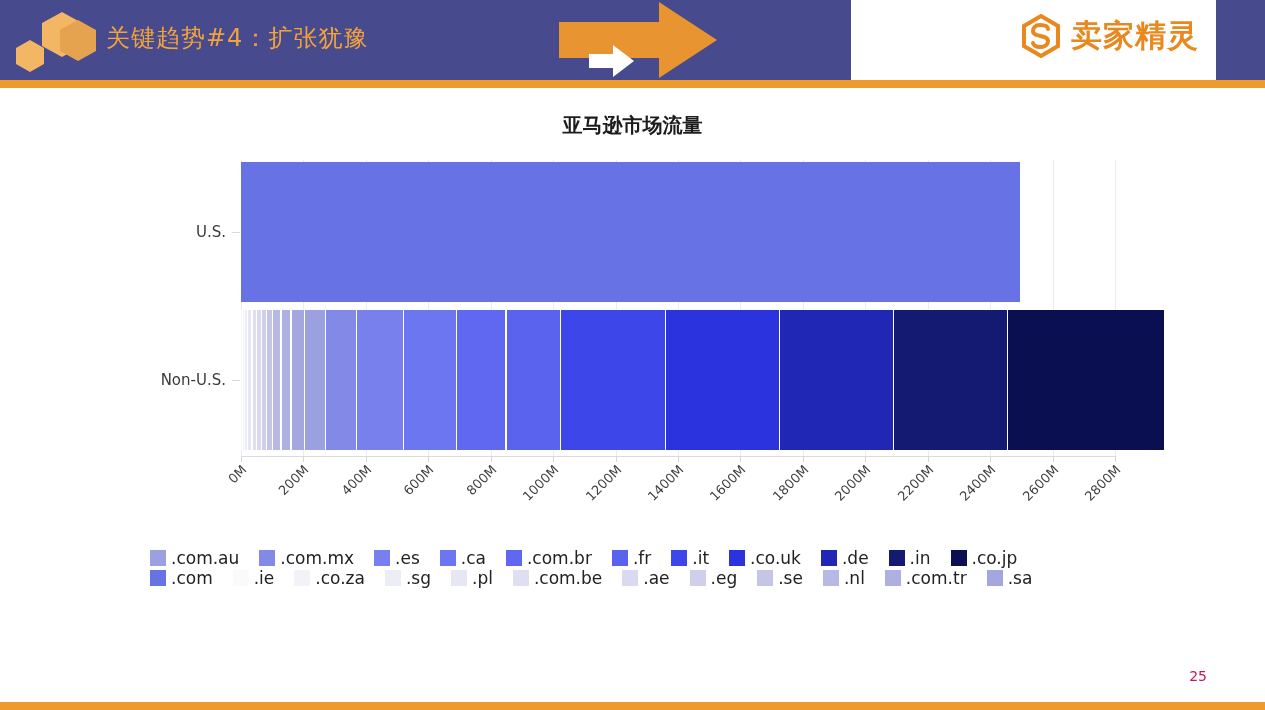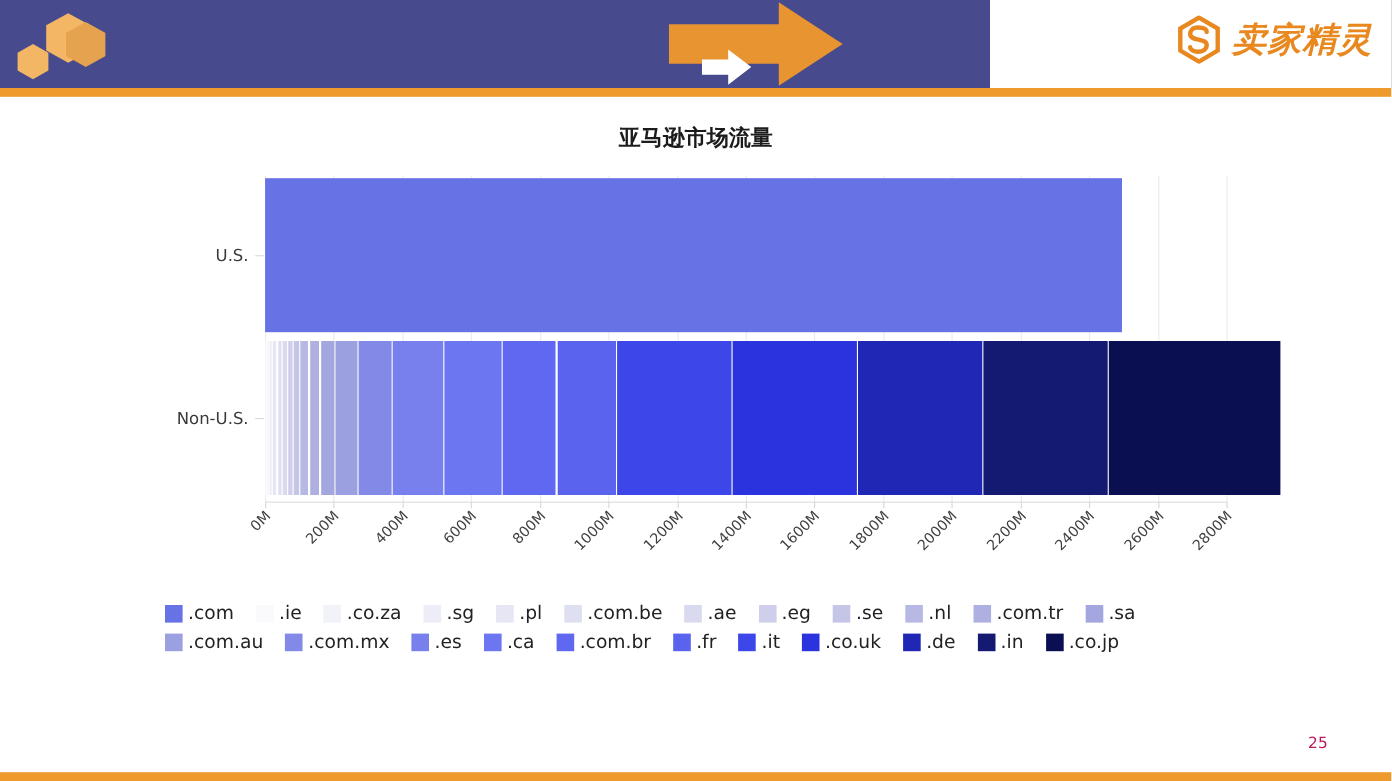--- a/index.html
+++ b/index.html
@@ -22,21 +22,21 @@
   }
   .logo-hexes { position:absolute; left:14px; top:10px; width:82px; height:64px; }
 
   .header-title {
     position:absolute; left:106px; top:22px;
     color:#F2A33C; font-size:24px; letter-spacing:1px;
     font-family:"DejaVu Sans","Liberation Sans",sans-serif; font-weight:400;
     white-space:nowrap;
   }
 
-  .brand-block { position:absolute; right:0; top:0; width:365px; height:80px;font-style:italic; }
+  .brand-block { position:absolute; right:0; top:0; width:414px; height:80px; }
   .brand-white { position:absolute; left:0; top:0; width:365px; height:80px; background:#ffffff; }
   .arrow-orange { position:absolute; left:-292px; top:0; }
   .arrow-white  { position:absolute; left:-262px; top:44px; }
   .brand-logo { position:absolute; left:170px; top:14px; display:flex; align-items:center; gap:10px; }
   .brand-text {
     font-family:"DejaVu Sans","Liberation Sans",sans-serif;
     font-size:31px; font-weight:700; color:#E8881E; letter-spacing:1px;
   }
 
   
@@ -110,20 +110,21 @@
 <div id="slide">
 
   <div class="header">
     <div class="logo-hexes">
       <svg width="82" height="64" viewBox="0 0 82 64">
         <polygon points="48,2 68,13 68,36 48,47 28,36 28,13" fill="#F3B665"></polygon>
         <polygon points="64,10 82,20 82,41 64,51 46,41 46,20" fill="#E5A24F"></polygon>
         <polygon points="16,30 30,38 30,54 16,62 2,54 2,38" fill="#F3B665"></polygon>
       </svg>
     </div>
+    <div class="header-title">关键趋势#4：扩张犹豫</div>
   </div>
   <div class="header-accent"></div>
 
   <div class="brand-block">
     <div class="brand-white"></div>
     <div class="arrow-orange">
       <svg width="160" height="80" viewBox="0 0 160 80">
         <path d="M0,22 L100,22 L100,2 L158,40 L100,78 L100,58 L0,58 Z" fill="#E89430"></path>
       </svg>
     </div>
@@ -221,20 +222,66 @@
       <div class="ticklabel" style="left: 1113px;">2800M</div>
     </div>
   <div id="ylabels">
       <div class="ylabel" style="left: 76px; top: 223px;">U.S.</div>
       <div class="ytick" style="left: 232px; top: 232px;"></div>
       <div class="ylabel" style="left: 76px; top: 371px; text-align: right;">Non-U.S.</div>
       <div class="ytick" style="left: 232px; top: 380px;"></div>
     </div>
 
   <div class="legend">
+    <div class="legend-row r2" id="legend-row-2">
+        <div class="legend-item">
+          <span class="swatch" style="background: rgb(155, 160, 224);"></span>
+          <span class="legend-label">.com.au</span>
+        </div>
+        <div class="legend-item">
+          <span class="swatch" style="background: rgb(130, 137, 230);"></span>
+          <span class="legend-label">.com.mx</span>
+        </div>
+        <div class="legend-item">
+          <span class="swatch" style="background: rgb(119, 128, 236);"></span>
+          <span class="legend-label">.es</span>
+        </div>
+        <div class="legend-item">
+          <span class="swatch" style="background: rgb(107, 118, 240);"></span>
+          <span class="legend-label">.ca</span>
+        </div>
+        <div class="legend-item">
+          <span class="swatch" style="background: rgb(96, 104, 242);"></span>
+          <span class="legend-label">.com.br</span>
+        </div>
+        <div class="legend-item">
+          <span class="swatch" style="background: rgb(90, 99, 238);"></span>
+          <span class="legend-label">.fr</span>
+        </div>
+        <div class="legend-item">
+          <span class="swatch" style="background: rgb(61, 70, 232);"></span>
+          <span class="legend-label">.it</span>
+        </div>
+        <div class="legend-item">
+          <span class="swatch" style="background: rgb(42, 51, 221);"></span>
+          <span class="legend-label">.co.uk</span>
+        </div>
+        <div class="legend-item">
+          <span class="swatch" style="background: rgb(32, 39, 180);"></span>
+          <span class="legend-label">.de</span>
+        </div>
+        <div class="legend-item">
+          <span class="swatch" style="background: rgb(20, 26, 114);"></span>
+          <span class="legend-label">.in</span>
+        </div>
+        <div class="legend-item">
+          <span class="swatch" style="background: rgb(10, 15, 82);"></span>
+          <span class="legend-label">.co.jp</span>
+        </div>
+      </div>
     <div class="legend-row r1" id="legend-row-1">
         <div class="legend-item">
           <span class="swatch" style="background: rgb(103, 114, 229);"></span>
           <span class="legend-label">.com</span>
         </div>
         <div class="legend-item">
           <span class="swatch" style="background: rgb(250, 250, 253);"></span>
           <span class="legend-label">.ie</span>
         </div>
         <div class="legend-item">
@@ -271,64 +318,18 @@
         </div>
         <div class="legend-item">
           <span class="swatch" style="background: rgb(174, 176, 226);"></span>
           <span class="legend-label">.com.tr</span>
         </div>
         <div class="legend-item">
           <span class="swatch" style="background: rgb(163, 166, 223);"></span>
           <span class="legend-label">.sa</span>
         </div>
       </div>
-    <div class="legend-row r2" id="legend-row-2">
-        <div class="legend-item">
-          <span class="swatch" style="background: rgb(155, 160, 224);"></span>
-          <span class="legend-label">.com.au</span>
-        </div>
-        <div class="legend-item">
-          <span class="swatch" style="background: rgb(130, 137, 230);"></span>
-          <span class="legend-label">.com.mx</span>
-        </div>
-        <div class="legend-item">
-          <span class="swatch" style="background: rgb(119, 128, 236);"></span>
-          <span class="legend-label">.es</span>
-        </div>
-        <div class="legend-item">
-          <span class="swatch" style="background: rgb(107, 118, 240);"></span>
-          <span class="legend-label">.ca</span>
-        </div>
-        <div class="legend-item">
-          <span class="swatch" style="background: rgb(96, 104, 242);"></span>
-          <span class="legend-label">.com.br</span>
-        </div>
-        <div class="legend-item">
-          <span class="swatch" style="background: rgb(90, 99, 238);"></span>
-          <span class="legend-label">.fr</span>
-        </div>
-        <div class="legend-item">
-          <span class="swatch" style="background: rgb(61, 70, 232);"></span>
-          <span class="legend-label">.it</span>
-        </div>
-        <div class="legend-item">
-          <span class="swatch" style="background: rgb(42, 51, 221);"></span>
-          <span class="legend-label">.co.uk</span>
-        </div>
-        <div class="legend-item">
-          <span class="swatch" style="background: rgb(32, 39, 180);"></span>
-          <span class="legend-label">.de</span>
-        </div>
-        <div class="legend-item">
-          <span class="swatch" style="background: rgb(20, 26, 114);"></span>
-          <span class="legend-label">.in</span>
-        </div>
-        <div class="legend-item">
-          <span class="swatch" style="background: rgb(10, 15, 82);"></span>
-          <span class="legend-label">.co.jp</span>
-        </div>
-      </div>
   </div>
 
   <div class="page-num">25</div>
   <div class="footer-accent"></div>
 
 </div>
 
 </body></html>

